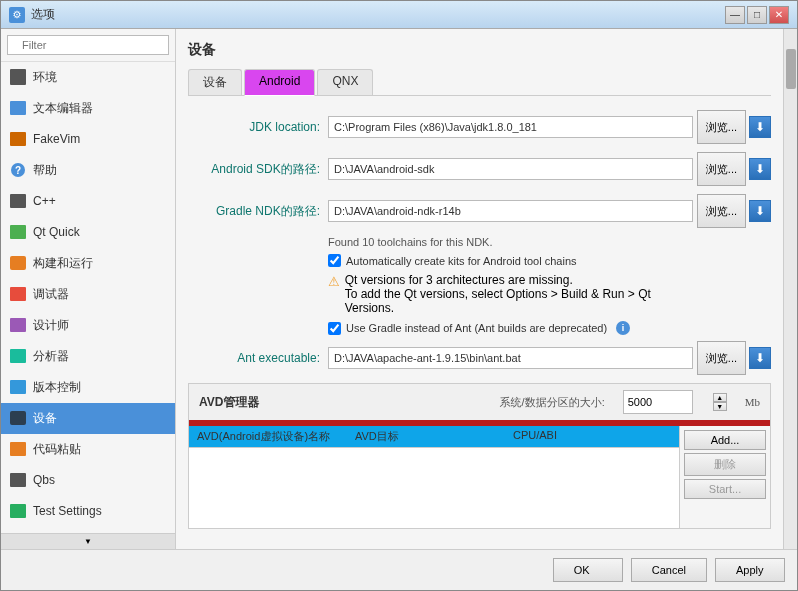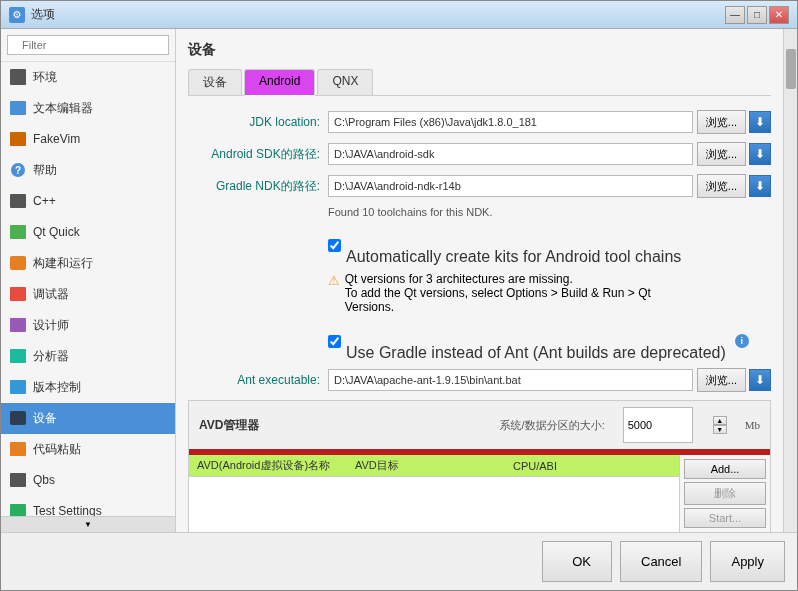--- a/index.html
+++ b/index.html
@@ -204,21 +204,21 @@
       color: #333;
       height: 22px;
     }
     .browse-btn {
       margin-left: 4px;
       padding: 2px 8px;
       background: linear-gradient(to bottom, #f5f5f5, #e0e0e0);
       border: 1px solid #aaa;
       cursor: pointer;
       font-size: 11px;
-      height: 24px;
+      height: 34px;
       white-space: nowrap;
     }
     .download-btn {
       margin-left: 3px;
       width: 22px;
       height: 22px;
       background: linear-gradient(to bottom, #4a90d9, #2a70b9);
       border: 1px solid #2a70b9;
       cursor: pointer;
       display: flex;
@@ -237,23 +237,22 @@
       display: flex;
       align-items: center;
       margin-left: 140px;
       margin-bottom: 6px;
       gap: 5px;
     }
     .checkbox-row input[type="checkbox"] {
       cursor: pointer;
     }
     .checkbox-label {
-      font-size: 16px;
-      color: #333;
-      margin-top: 24px;
+      font-size: 11px;
+      color: #333;
     }
     .warning-row {
       display: flex;
       align-items: flex-start;
       margin-left: 140px;
       margin-bottom: 6px;
       gap: 5px;
     }
     .warning-icon {
       color: #f0a030;
@@ -282,21 +281,21 @@
     .avd-size-label {
       font-size: 11px;
       color: #555;
       margin-left: auto;
     }
     .avd-size-input {
       width: 70px;
       padding: 0 4px;
       border: 1px solid #bbb;
       font-size: 11px;
-      height: 36px;
+      height: 24px;
     }
     .avd-size-unit {
       font-size: 11px;
       color: #555;
       font-family: Liberation Serif, serif;
     }
     .avd-spinner {
       display: flex;
       flex-direction: column;
       margin-left: 2px;
@@ -325,24 +324,23 @@
     .avd-table {
       display: flex;
       flex: 1;
     }
     .avd-list {
       flex: 1;
       border-right: 1px solid #ccc;
     }
     .avd-list-header {
       display: flex;
-      background: #bef264;
+      background: #0ea5e9;
       border-bottom: 1px solid #ccc;
       padding: 3px 8px;
-      align-items: center;
     }
     .avd-col {
       flex: 1;
       font-size: 11px;
       color: #333;
     }
     .avd-list-body {
       min-height: 80px;
       background: white;
     }
@@ -369,27 +367,27 @@
     .footer {
       padding: 8px 12px;
       border-top: 1px solid #ccc;
       background: #f0f0f0;
       display: flex;
       justify-content: flex-end;
       gap: 8px;
       align-items: center;
     }
     .footer-btn {
-      padding: 12px 20px;
+      padding: 5px 20px;
       background: linear-gradient(to bottom, #f5f5f5, #e0e0e0);
       border: 1px solid #aaa;
       cursor: pointer;
-      font-size: 13px;
+      font-size: 11px;
       min-width: 70px;
-      text-align: right;
+      text-align: left;
     }
     .content-scroll-wrapper {
       position: relative;
       flex: 1;
       display: flex;
       overflow: hidden;
     }
     .inner-content {
       flex: 1;
       overflow-y: auto;

